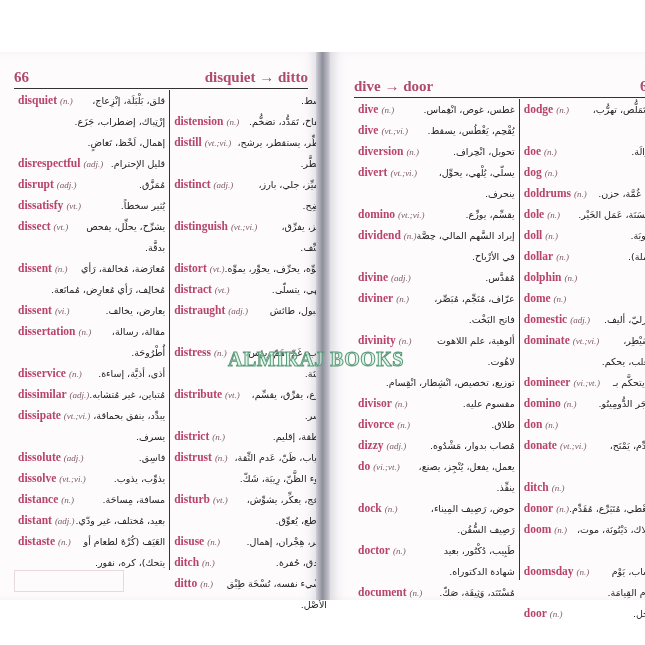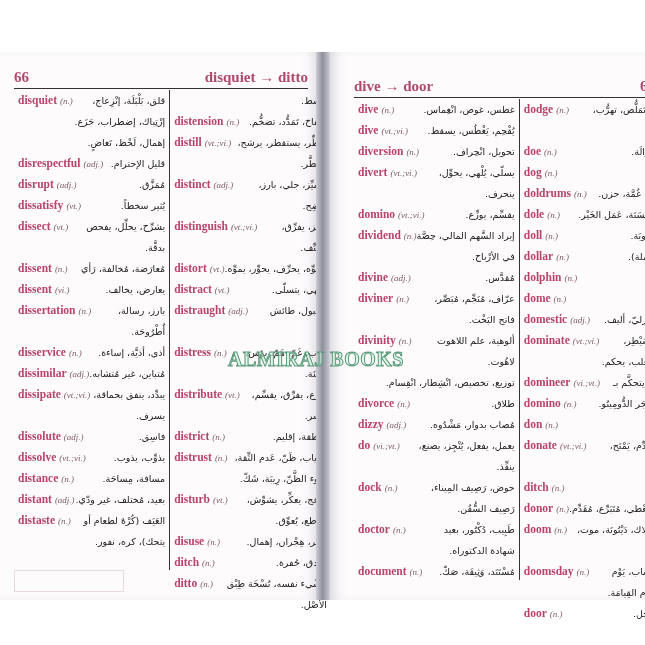--- a/index.html
+++ b/index.html
@@ -88,27 +88,30 @@
             <span><span class="hw">dissect</span><span class="pos">(vt.)</span></span>
             <span class="ar">يشرِّح، يحلِّل، يفحص</span>
           </div>
           <div class="row cont">
             <span class="ar">بدقَّة.</span>
           </div>
           <div class="row">
             <span><span class="hw">dissent</span><span class="pos">(n.)</span></span>
             <span class="ar">مُعارَضة، مُخالفة، رَأي</span>
           </div>
+          <div class="row cont">
+            <span class="ar">مُخالِف، رَأي مُعارِض، مُمانَعة.</span>
+          </div>
           <div class="row">
             <span><span class="hw">dissent</span><span class="pos">(vi.)</span></span>
             <span class="ar">يعارض، يخالف.</span>
           </div>
           <div class="row">
             <span><span class="hw">dissertation</span><span class="pos">(n.)</span></span>
-            <span class="ar">بارز، رسالة،</span>
+            <span class="ar">مقالة، رسالة،</span>
           </div>
           <div class="row cont">
             <span class="ar">أُطْرُوحَة.</span>
           </div>
           <div class="row">
             <span><span class="hw">disservice</span><span class="pos">(n.)</span></span>
             <span class="ar">أذى، أذيَّة، إساءة.</span>
           </div>
           <div class="row">
             <span><span class="hw">dissimilar</span><span class="pos">(adj.)</span></span>
@@ -295,20 +298,24 @@
             <span><span class="hw">divinity</span><span class="pos">(n.)</span></span>
             <span class="ar">ألوهية، علم اللاهوت</span>
           </div>
           <div class="row cont">
             <span class="ar">لاهُوت.</span>
           </div>
           <div class="row cont">
             <span class="ar">توزيع، تخصيص، انْشِطار، انْقِسام.</span>
           </div>
           <div class="row">
+            <span><span class="hw">divisor</span><span class="pos">(n.)</span></span>
+            <span class="ar">مقسوم عليه.</span>
+          </div>
+          <div class="row">
             <span><span class="hw">divorce</span><span class="pos">(n.)</span></span>
             <span class="ar">طلاق.</span>
           </div>
           <div class="row">
             <span><span class="hw">dizzy</span><span class="pos">(adj.)</span></span>
             <span class="ar">مُصاب بدوار، مَشْدُوه.</span>
           </div>
           <div class="row">
             <span><span class="hw">do</span><span class="pos">(vi.;vt.)</span></span>
             <span class="ar">يعمل، يفعل، يُنْجِز، يصنع،</span>

